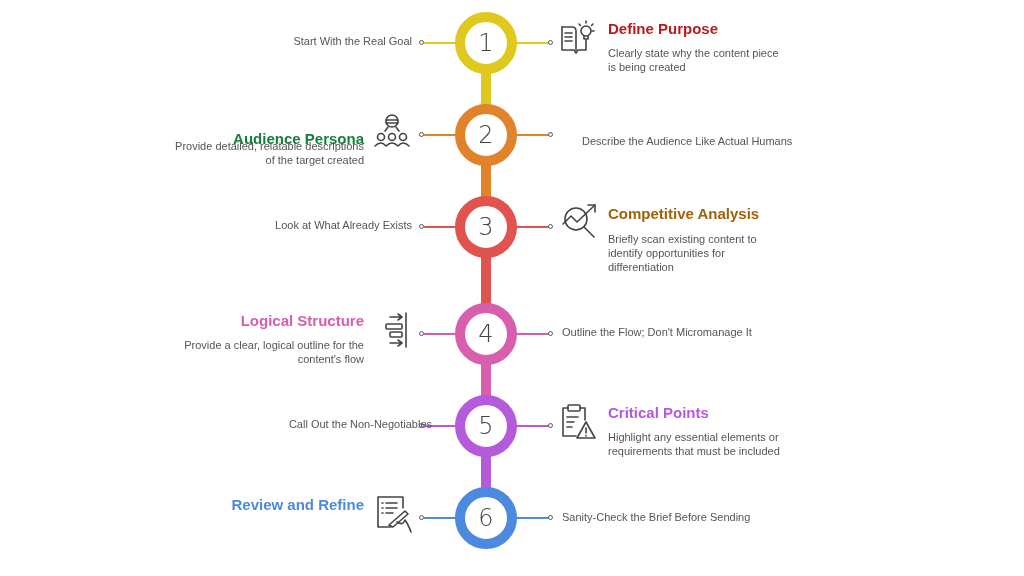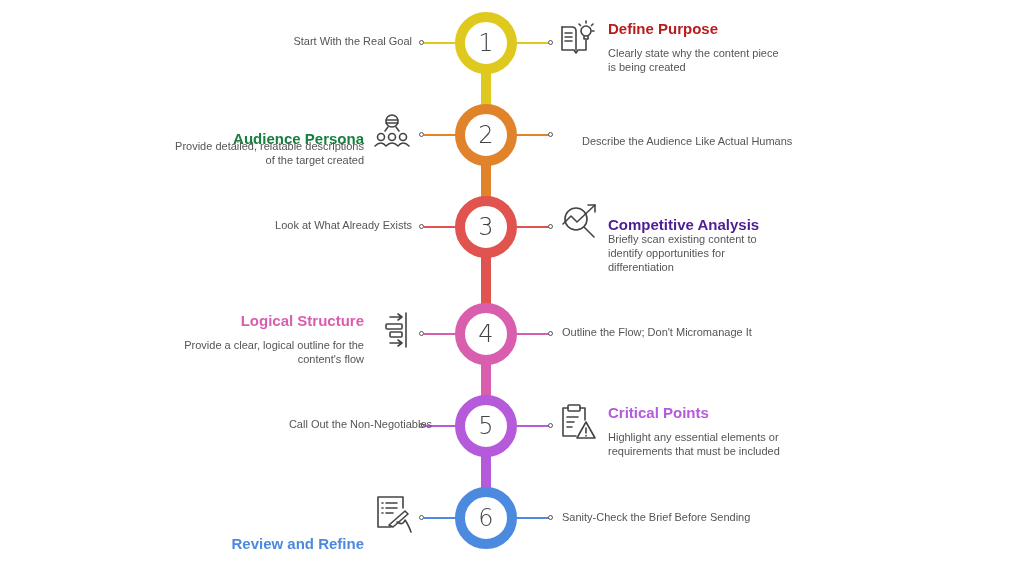--- a/index.html
+++ b/index.html
@@ -84,21 +84,21 @@
   </div>
   <div class="short-label left" style="right:612px;top:219px;">Look at What Already Exists</div>
   <div class="icon" style="left:560px;top:202px;">
     <svg viewBox="0 0 40 40" fill="none" stroke="#444" stroke-width="1.6" stroke-linecap="round" stroke-linejoin="round">
       <circle cx="16" cy="17" r="11"></circle>
       <path d="M24 25 L34 35"></path>
       <path d="M3 22 L11 14 L17 20 L35 3"></path>
       <path d="M28 3 L35 3 L35 10"></path>
     </svg>
   </div>
-  <div class="title" style="left:608px;top:216px;color:#4c1d95;">Competitive Analysis</div>
+  <div class="title" style="left:608px;top:205px;color:#a16207;">Competitive Analysis</div>
   <div class="desc" style="left:608px;top:232px;width:170px;">Briefly scan existing content to identify opportunities for differentiation</div>
 
   <div class="conn-line" style="left:424px;top:333px;width:34px;background:#D95FAE;"></div>
   <div class="conn-line" style="left:515px;top:333px;width:34px;background:#D95FAE;"></div>
   <div class="dot" style="left:419px;top:331px;"></div>
   <div class="dot" style="left:548px;top:331px;"></div>
   <div class="circle" style="left:455px;top:303px;border-color:#D95FAE;">
     <span>4</span>
   </div>
   <div class="short-label" style="left:562px;top:326px;">Outline the Flow; Don't Micromanage It</div>
@@ -144,15 +144,15 @@
   </div>
   <div class="short-label" style="left:562px;top:511px;">Sanity-Check the Brief Before Sending</div>
   <div class="icon" style="left:375px;top:494px;">
     <svg viewBox="0 0 40 40" fill="none" stroke="#444" stroke-width="1.6" stroke-linecap="round" stroke-linejoin="round">
       <path d="M28 14 L28 3 L3 3 L3 33 L16 33"></path>
       <path d="M7 9 L8 9 M11 9 L22 9 M7 14 L8 14 M11 14 L22 14 M7 19 L8 19 M11 19 L18 19"></path>
       <path d="M14 31 L30 17 L33 20 L18 33 Z"></path>
       <path d="M22 28 Q28 32 30 26 Q33 30 36 38"></path>
     </svg>
   </div>
-  <div class="title right-aligned" style="right:660px;top:496px;color:#4C8AE0;margin-top:39px;">Review and Refine</div>
+  <div class="title right-aligned" style="right:660px;top:496px;color:#4C8AE0;">Review and Refine</div>
 
 </div>
 
 </body></html>

